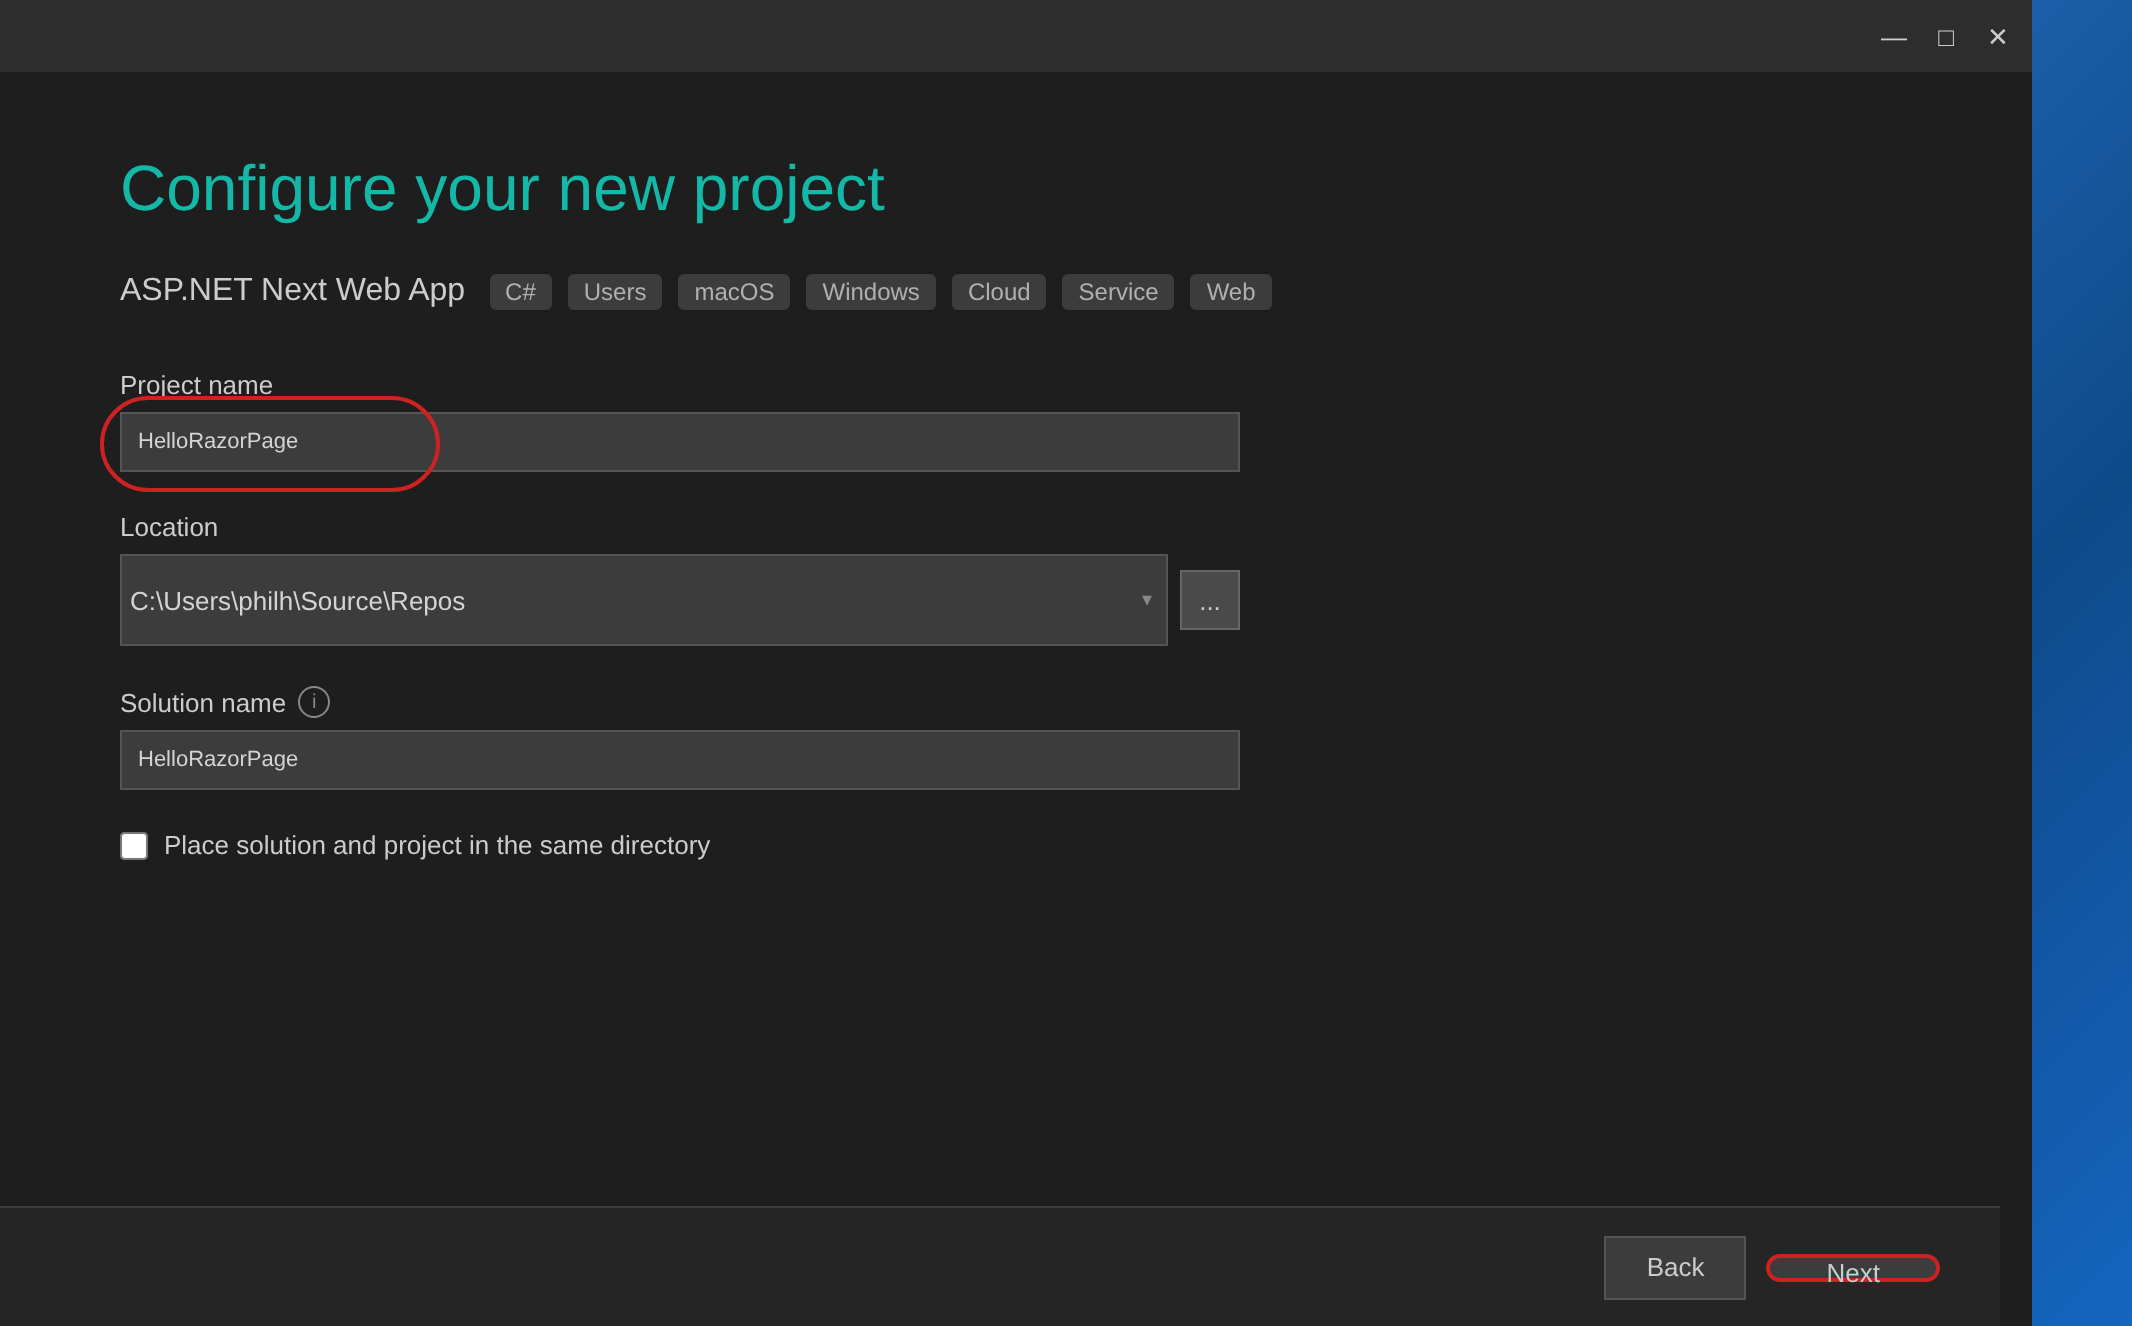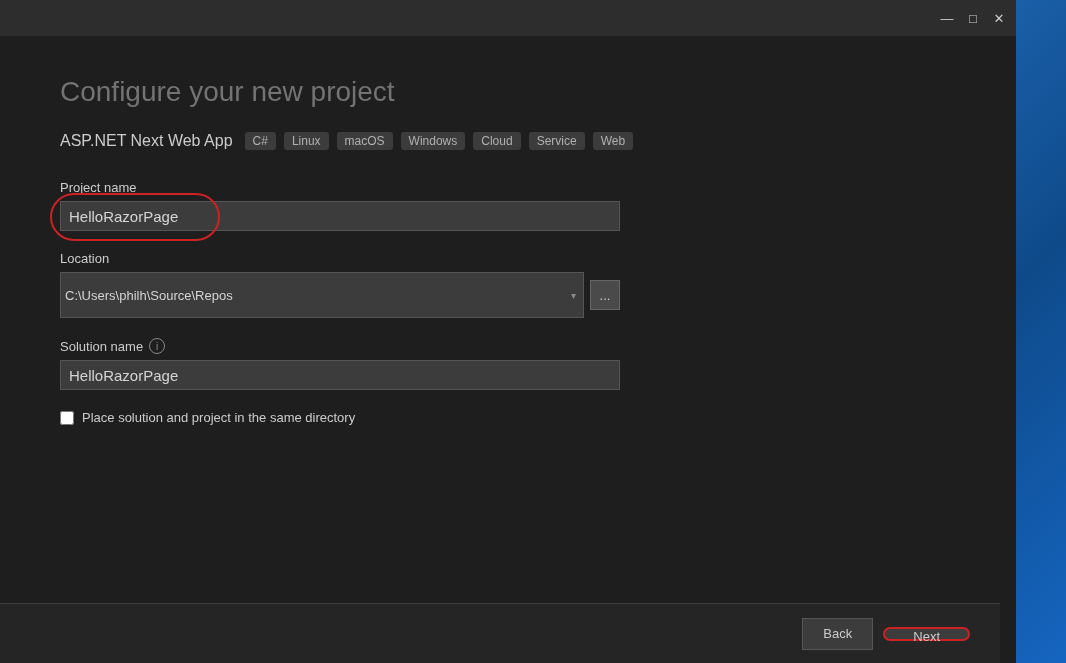--- a/index.html
+++ b/index.html
@@ -53,23 +53,23 @@
       position: absolute;
       top: 36px;
       left: 0;
       right: 50px;
       bottom: 0;
       background: #1e1e1e;
       padding: 40px 60px;
     }
 
     .page-title {
-      font-size: 28px;
+      font-size: 32px;
       font-weight: 300;
-      color: #737373;
+      color: #14b8a6;
       margin-bottom: 24px;
     }
 
     .template-info {
       display: flex;
       align-items: center;
       gap: 8px;
       margin-bottom: 30px;
       flex-wrap: wrap;
     }
@@ -114,21 +114,21 @@
       cursor: pointer;
     }
 
     .form-input {
       width: 560px;
       height: 30px;
       background: #3c3c3c;
       border: 1px solid #555555;
       color: #d4d4d4;
       padding: 4px 8px;
-      font-size: 15px;
+      font-size: 11px;
       font-family: inherit;
       outline: none;
     }
 
     
     .project-name-wrapper {
       position: relative;
       display: inline-block;
     }
 
@@ -261,21 +261,21 @@
   <div class="chrome-btn">✕</div>
 </div>
 
 <div class="main-content">
 
   <h1 class="page-title">Configure your new project</h1>
 
   <div class="template-info">
     <span class="template-name">ASP.NET Next Web App</span>
     <span class="tag">C#</span>
-    <span class="tag">Linux</span>
+    <span class="tag">Users</span>
     <span class="tag">macOS</span>
     <span class="tag">Windows</span>
     <span class="tag">Cloud</span>
     <span class="tag">Service</span>
     <span class="tag">Web</span>
   </div>
 
   <div class="form-section">
     <div class="form-label">
       <span>Project name</span>

